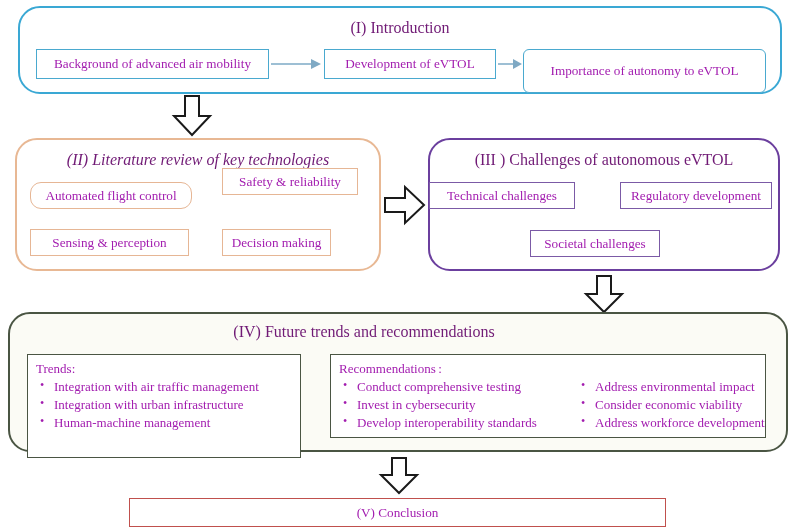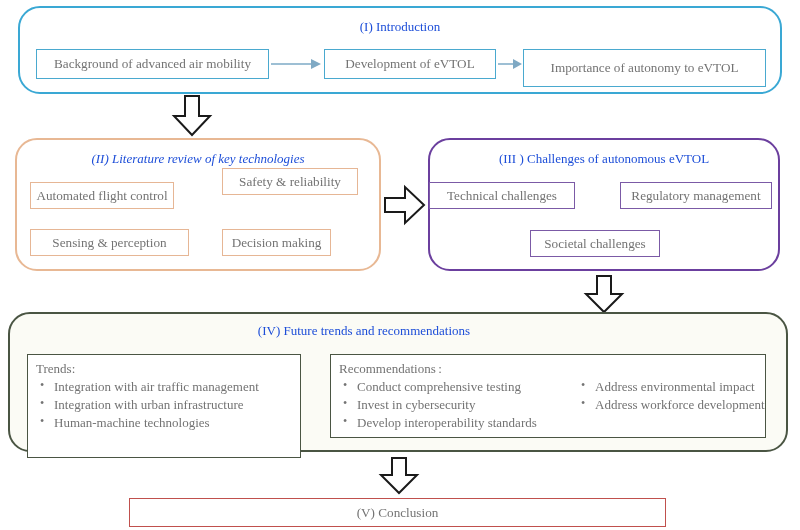--- a/index.html
+++ b/index.html
@@ -22,38 +22,38 @@
 
   
   .section {
     position: absolute;
     box-sizing: border-box;
     border-radius: 22px;
     background: transparent;
   }
   .section-title {
     position: absolute;
-    font-size: 13px;
+    font-size: 16px;
     line-height: 1;
     white-space: nowrap;
-    color: #1d4ed8;
+    color: #701a75;
   }
 
   
   .node {
     position: absolute;
     box-sizing: border-box;
     display: flex;
     align-items: center;
     justify-content: center;
     text-align: center;
     font-size: 13.2px;
     line-height: 1.15;
     background: #ffffff;
-    color: #737373;
+    color: #a21caf;
     white-space: nowrap;
   }
 
   
   .sec1 { border: 2px solid #3aa8d4; }
   .node-blue { border: 1.6px solid #4aa9cf; }
 
   
   .sec2 { border: 2px solid #e8b894; }
   .node-orange { border: 1.4px solid #e6b695; }
@@ -134,85 +134,86 @@
 
   <div class="node node-blue" style="left:324px; top:49px; width:172px; height:30px;">Development of eVTOL</div>
 
   <div class="connector" style="left:498px; top:57px;">
     <svg width="24" height="14" viewBox="0 0 24 14">
       <line x1="0" y1="7" x2="15" y2="7" stroke="#9dbfd4" stroke-width="2"></line>
       <polygon points="15,2 24,7 15,12" fill="#7fa9c4"></polygon>
     </svg>
   </div>
 
-  <div class="node node-blue" style="left:523px; top:49px; width:243px; height:38px;">Importance of autonomy to  eVTOL</div>
+  <div class="node node-blue" style="left:523px; top:49px; width:243px; height:44px;border-radius:6px;">Importance of autonomy to  eVTOL</div>
 
   <div class="block-arrow" style="left:172px; top:96px;">
     <svg width="40" height="40" viewBox="0 0 40 40">
       <polygon points="13,0 27,0 27,20 38,20 20,39 2,20 13,20" fill="#ffffff" stroke="#1a1a1a" stroke-width="2" stroke-linejoin="miter"></polygon>
     </svg>
   </div>
 
   <div class="section sec2" style="left:15px; top:138px; width:366px; height:133px;"></div>
 
   <div class="section-title" style="left:15px; top:152px; width:366px; text-align:center;font-style:italic;">(II) Literature review of key technologies</div>
 
-  <div class="node node-orange" style="left:30px; top:182px; width:144px; height:27px;">Automated flight control</div>
+  <div class="node node-orange" style="left:30px; top:182px; width:162px; height:27px;border-radius:11px;">Automated flight control</div>
 
   <div class="node node-orange" style="left:222px; top:168px; width:136px; height:27px;">Safety &amp; reliability</div>
 
   <div class="node node-orange" style="left:30px; top:229px; width:159px; height:27px;">Sensing &amp; perception</div>
 
   <div class="node node-orange" style="left:222px; top:229px; width:109px; height:27px;">Decision making</div>
 
   <div class="block-arrow" style="left:385px; top:186px;">
     <svg width="40" height="38" viewBox="0 0 40 38">
       <polygon points="0,12 20,12 20,1 39,19 20,37 20,26 0,26" fill="#ffffff" stroke="#1a1a1a" stroke-width="2" stroke-linejoin="miter"></polygon>
     </svg>
   </div>
 
   <div class="section sec3" style="left:428px; top:138px; width:352px; height:133px;"></div>
 
   <div class="section-title" style="left:428px; top:152px; width:352px; text-align:center;">(III ) Challenges of autonomous eVTOL</div>
 
   <div class="node node-purple" style="left:429px; top:182px; width:146px; height:27px;">Technical challenges</div>
 
-  <div class="node node-purple" style="left:620px; top:182px; width:152px; height:27px;">Regulatory management</div>
+  <div class="node node-purple" style="left:620px; top:182px; width:152px; height:27px;">Regulatory development</div>
 
   <div class="node node-purple" style="left:530px; top:230px; width:130px; height:27px;">Societal challenges</div>
 
   <div class="block-arrow" style="left:584px; top:276px;">
     <svg width="40" height="37" viewBox="0 0 40 37">
       <polygon points="13,0 27,0 27,18 38,18 20,36 2,18 13,18" fill="#ffffff" stroke="#1a1a1a" stroke-width="2" stroke-linejoin="miter"></polygon>
     </svg>
   </div>
 
   <div class="section sec4" style="left:8px; top:312px; width:780px; height:140px;"></div>
 
   <div class="section-title" style="left:8px; top:324px; width:712px; text-align:center;">(IV) Future trends and recommendations</div>
 
   <div class="node node-dark" style="left:27px; top:354px; width:274px; height:104px; padding:7px 8px 6px 8px;">
     <div class="list-head">Trends:</div>
     <ul class="bullets">
       <li>Integration with air traffic management</li>
       <li>Integration with urban infrastructure</li>
-      <li>Human-machine technologies</li>
+      <li>Human-machine management</li>
     </ul>
   </div>
 
   <div class="node node-dark" style="left:330px; top:354px; width:436px; height:84px; padding:7px 8px 16px 8px;">
     <div class="list-head">Recommendations :</div>
     <div class="cols">
       <ul class="bullets" style="width:238px;">
         <li>Conduct comprehensive testing</li>
         <li>Invest in cybersecurity</li>
         <li>Develop interoperability standards</li>
       </ul>
       <ul class="bullets" style="width:180px;">
         <li>Address environmental impact</li>
+        <li>Consider economic viability</li>
         <li>Address workforce development</li>
       </ul>
     </div>
   </div>
 
   <div class="block-arrow" style="left:379px; top:458px;">
     <svg width="40" height="36" viewBox="0 0 40 36">
       <polygon points="13,0 27,0 27,17 38,17 20,35 2,17 13,17" fill="#ffffff" stroke="#1a1a1a" stroke-width="2" stroke-linejoin="miter"></polygon>
     </svg>
   </div>

